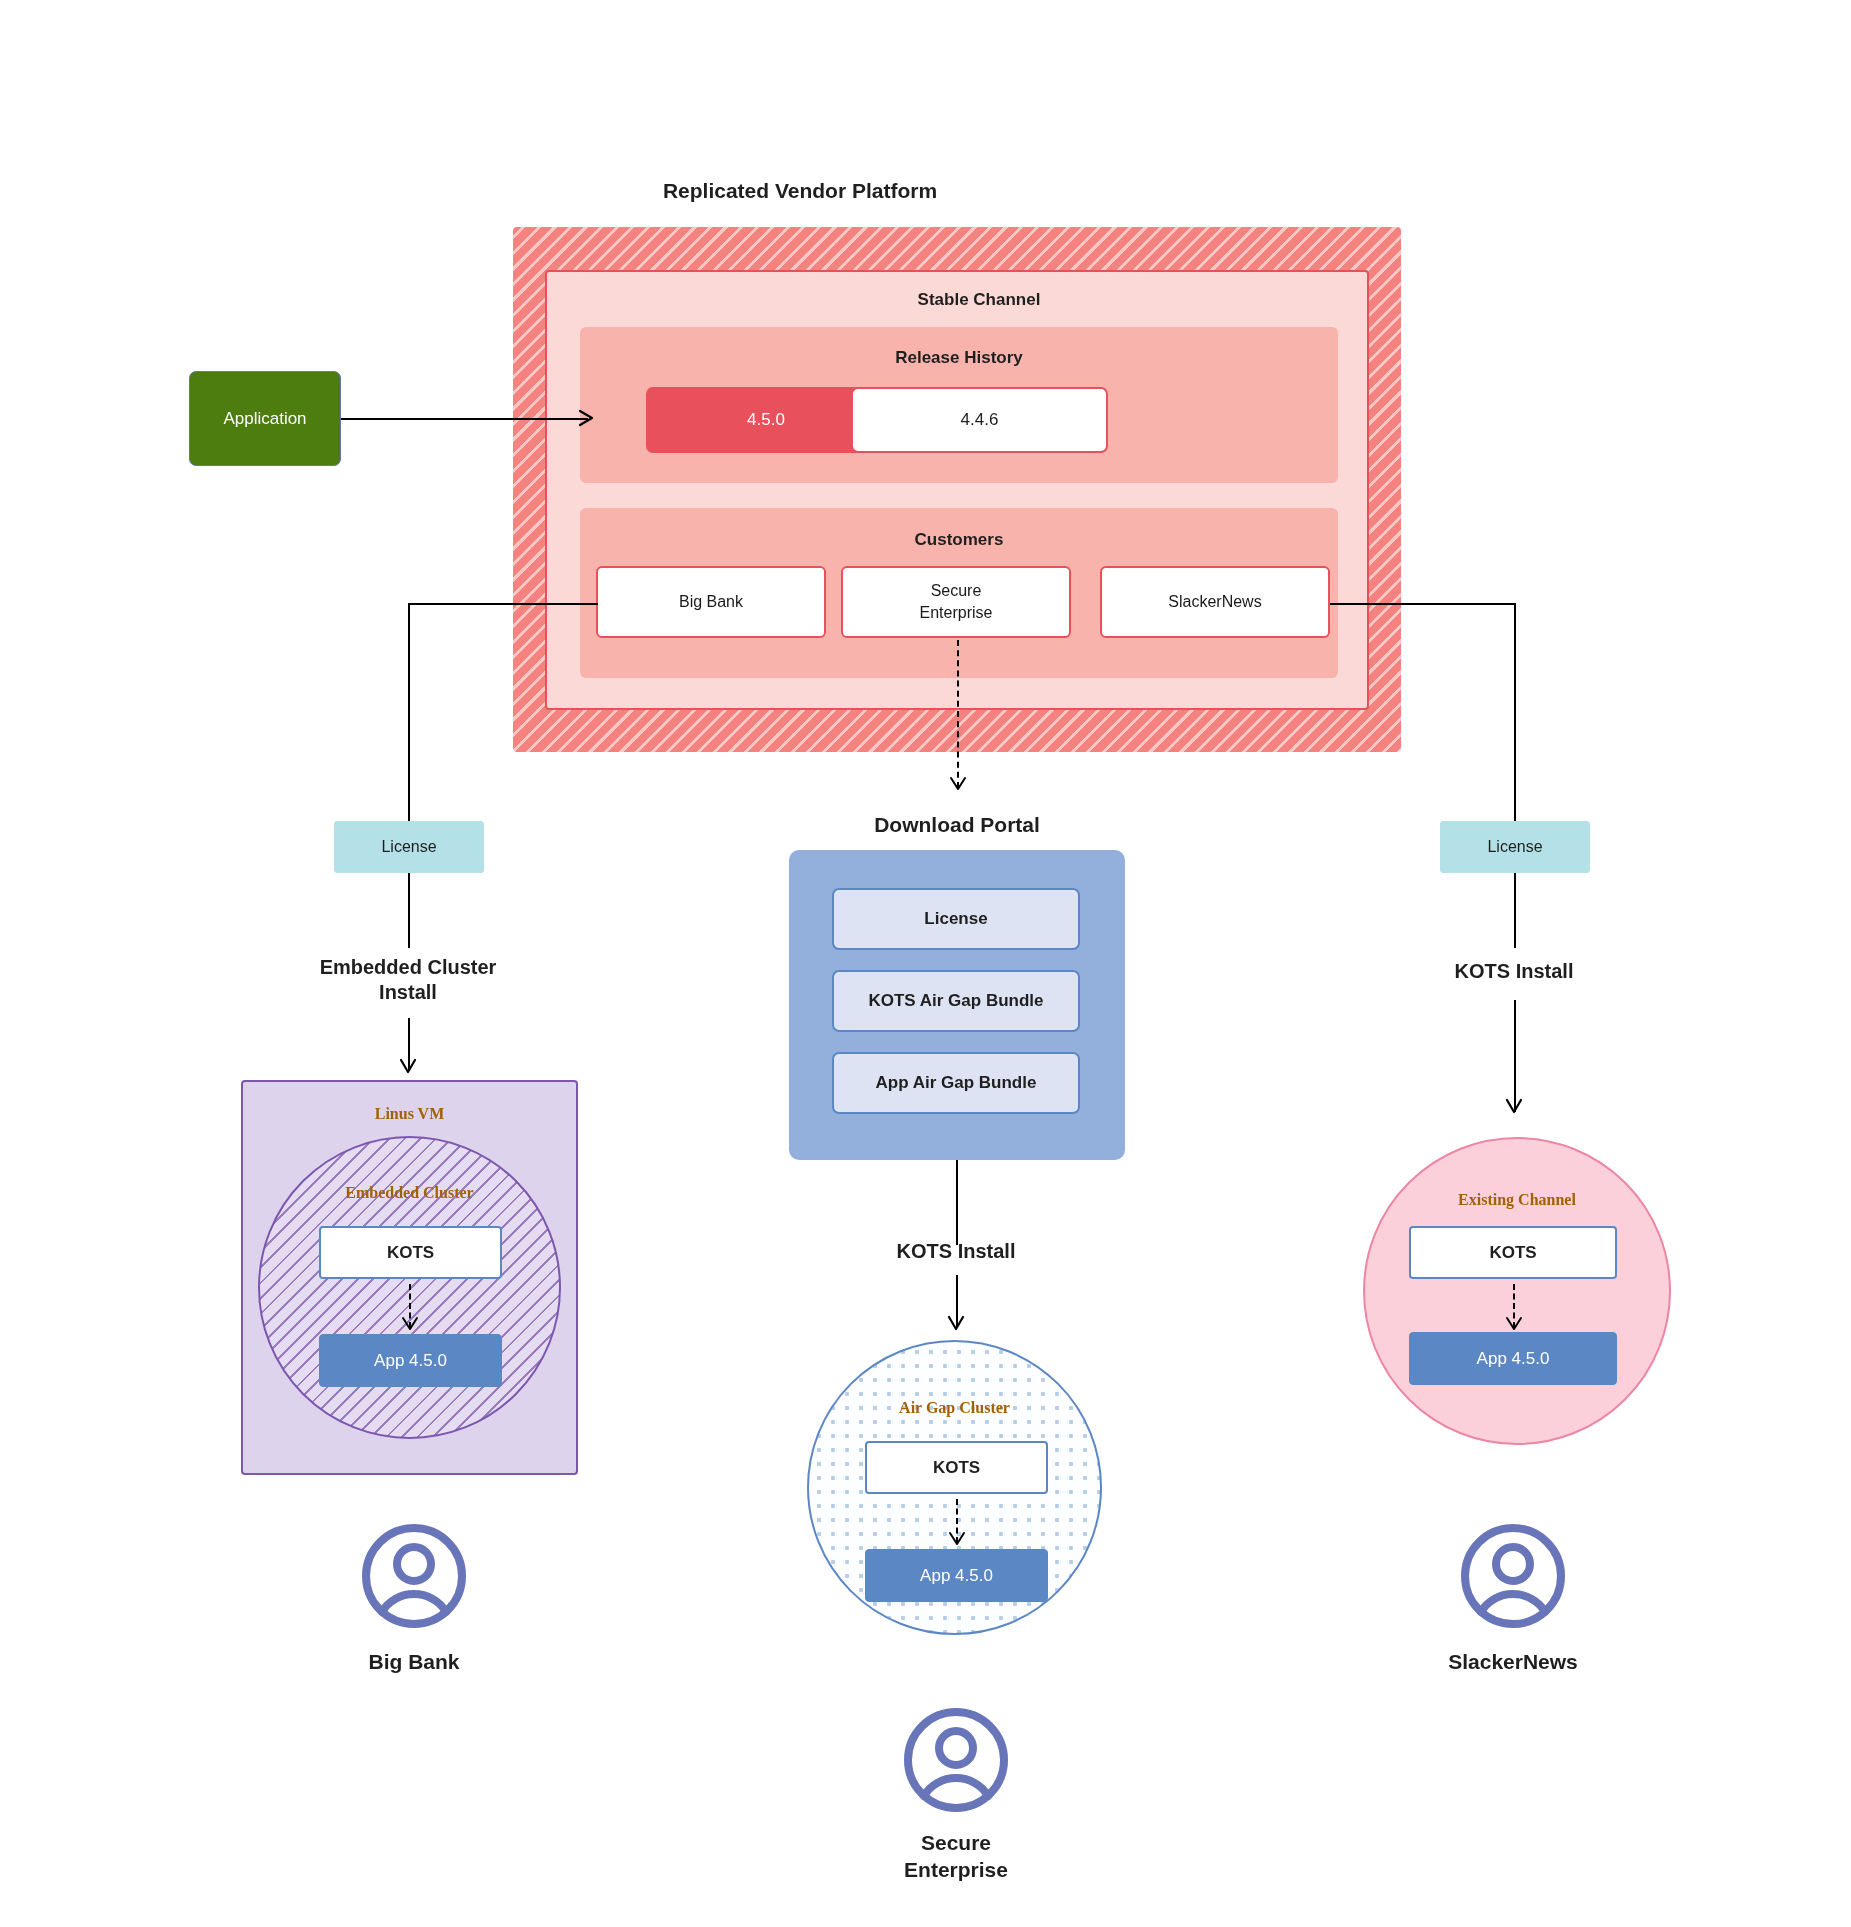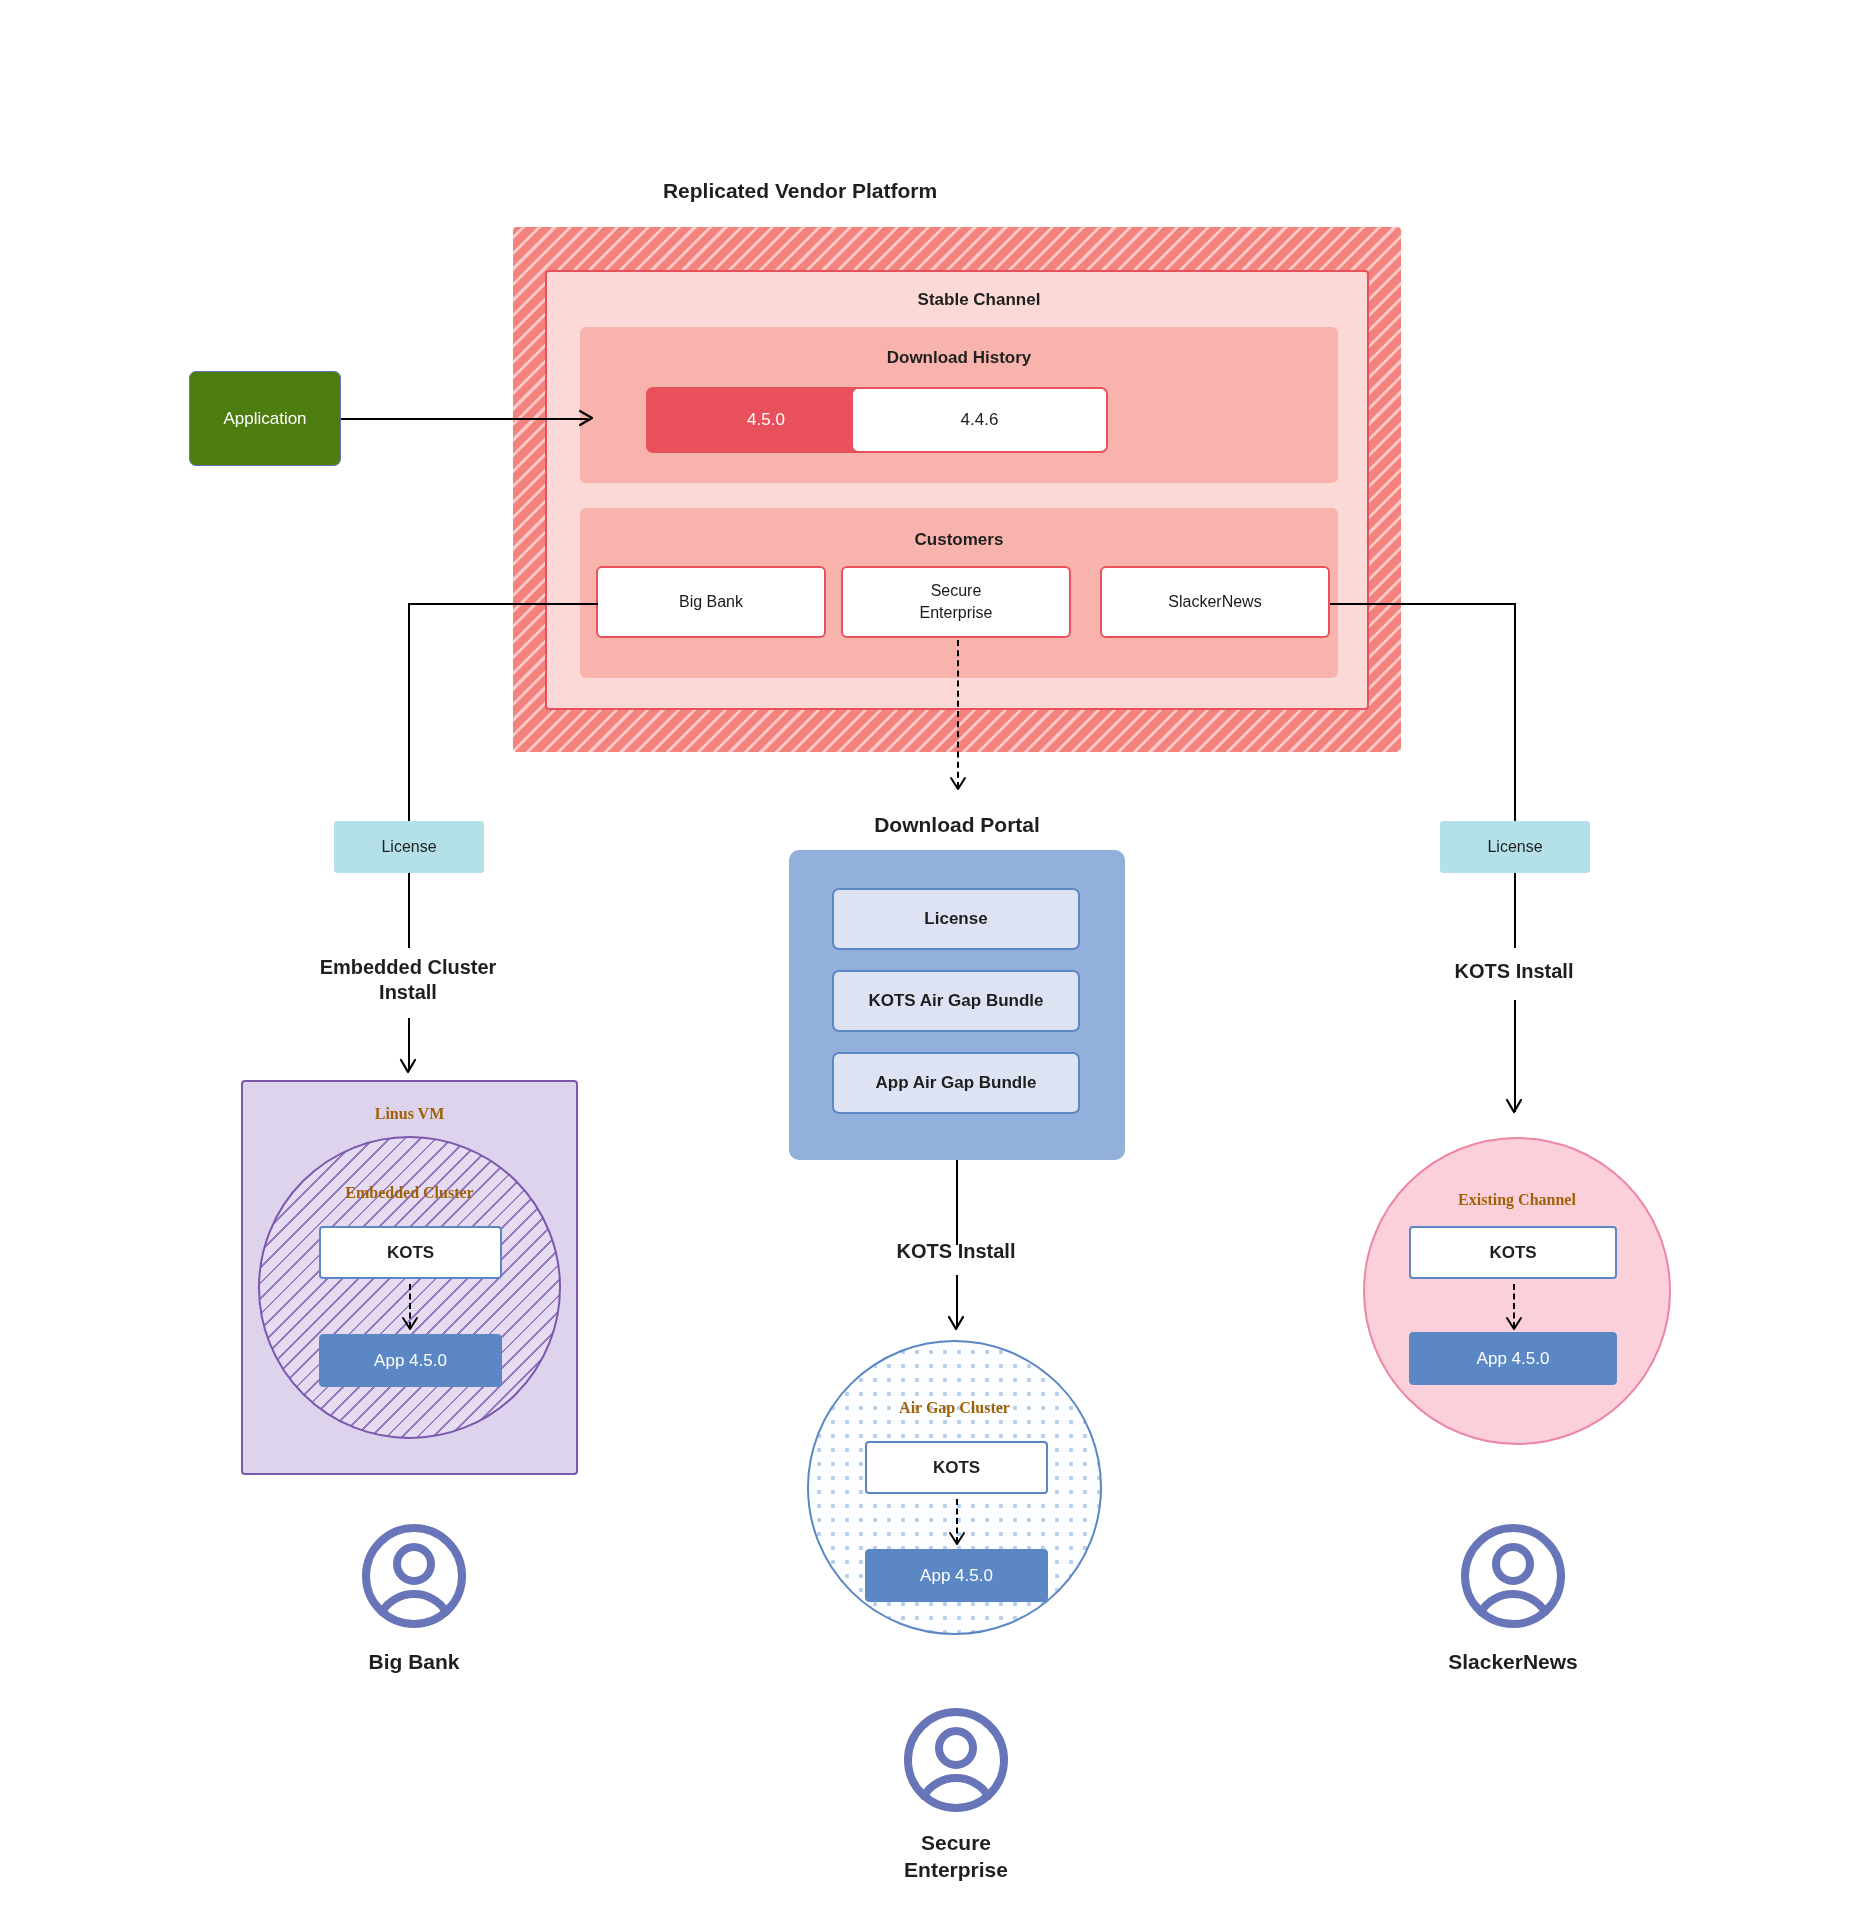--- a/index.html
+++ b/index.html
@@ -168,21 +168,21 @@
 <div id="canvas">
 
   <div class="abs ctr title-lg" style="left:600px; top:175px; width:400px; height:32px;">Replicated Vendor Platform</div>
 
   <div id="vendor-outer" class="abs" style="left:513px; top:227px; width:888px; height:525px;"></div>
 
   <div class="abs panel-stable" style="left:545px; top:270px; width:824px; height:440px;"></div>
   <div class="abs ctr title-md" style="left:519px; top:288px; width:824px; height:24px;margin-left:48px;">Stable Channel</div>
 
   <div class="abs panel-sub" style="left:580px; top:327px; width:758px; height:156px;"></div>
-  <div class="abs ctr title-md" style="left:580px; top:347px; width:758px; height:22px;">Download History</div>
+  <div class="abs ctr title-md" style="left:580px; top:347px; width:758px; height:22px;">Release History</div>
 
   <div class="abs ctr release-active" style="left:598px; top:387px; width:240px; height:66px;margin-left:48px;">4.5.0</div>
   <div class="abs ctr release-inactive" style="left:851px; top:387px; width:257px; height:66px;">4.4.6</div>
 
   <div class="abs panel-sub" style="left:580px; top:508px; width:758px; height:170px;"></div>
   <div class="abs ctr title-md" style="left:580px; top:529px; width:758px; height:22px;">Customers</div>
 
   <div class="abs ctr customer-box" style="left:596px; top:566px; width:230px; height:72px;">
     <span>Big Bank</span>
   </div>

